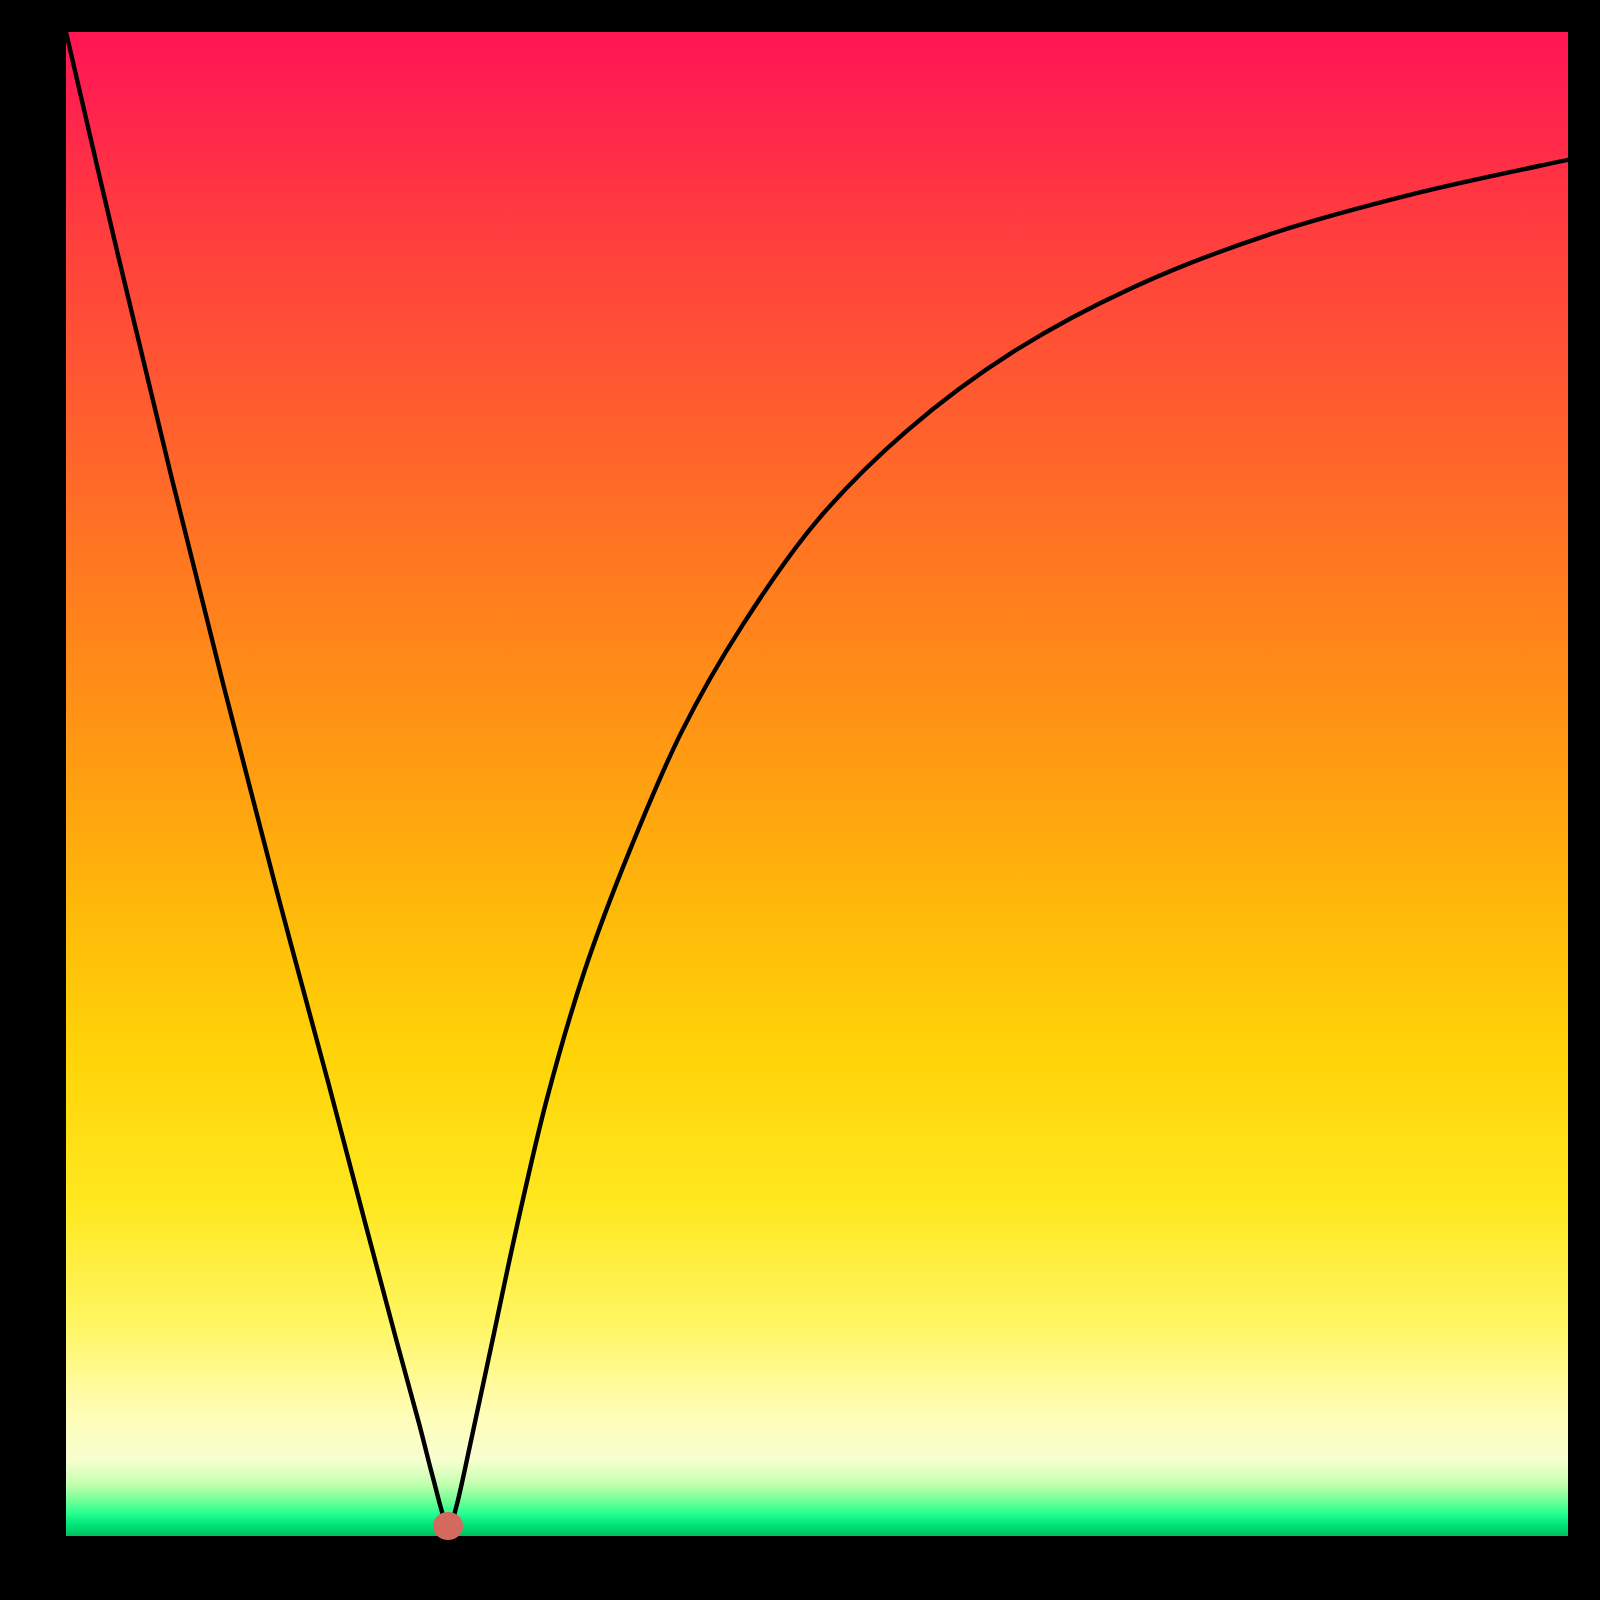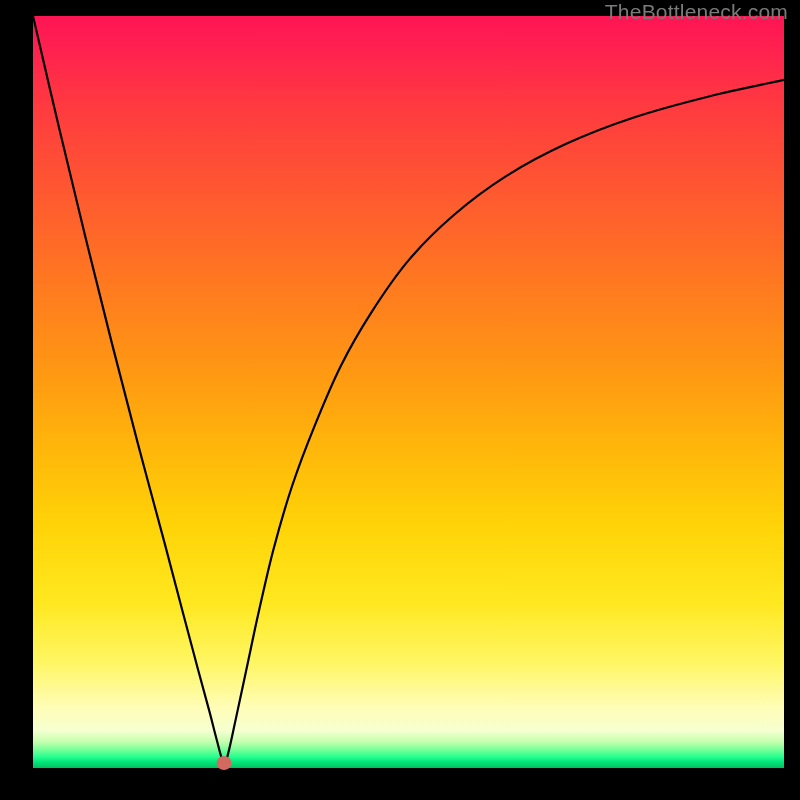--- a/index.html
+++ b/index.html
@@ -74,14 +74,13 @@
 </head>
 <body>
 
 <div class="frame">
   <div class="plot">
     <svg class="curve" viewBox="0 0 751 752" preserveAspectRatio="none">
       <path d="M 0.00 0.00 C 4.38 18.80, 17.52 75.83, 26.29 112.80 C 35.05 149.77, 43.81 186.12, 52.57 221.84 C 61.33 257.56, 70.09 292.65, 78.86 327.12 C 87.62 361.59, 96.38 395.43, 105.14 428.64 C 113.90 461.85, 123.91 498.20, 131.42 526.40 C 138.93 554.60, 144.57 576.53, 150.20 597.84 C 155.83 619.15, 160.84 637.95, 165.22 654.24 C 169.60 670.53, 173.48 684.32, 176.48 695.60 C 179.49 706.88, 180.87 713.27, 183.24 721.92 C 185.62 730.57, 188.75 744.98, 190.75 747.49 C 192.76 749.99, 193.26 744.35, 195.26 736.96 C 197.26 729.57, 199.64 717.53, 202.77 703.12 C 205.90 688.71, 210.28 668.03, 214.03 650.48 C 217.79 632.93, 220.92 617.27, 225.30 597.84 C 229.68 578.41, 234.69 555.23, 240.32 533.92 C 245.95 512.61, 252.21 490.68, 259.09 470.00 C 265.98 449.32, 273.49 429.89, 281.63 409.84 C 289.76 389.79, 298.52 368.48, 307.91 349.68 C 317.30 330.88, 326.69 314.59, 337.95 297.04 C 349.21 279.49, 361.73 260.69, 375.50 244.40 C 389.27 228.11, 404.29 213.32, 420.56 199.28 C 436.83 185.24, 454.36 172.08, 473.13 160.18 C 491.90 148.27, 511.93 137.62, 533.21 127.84 C 554.49 118.06, 577.02 109.42, 600.80 101.52 C 624.58 93.62, 650.87 86.73, 675.90 80.46 C 700.93 74.20, 738.48 66.68, 751.00 63.92" fill="none" stroke="#000" stroke-width="2.2" stroke-linecap="round" stroke-linejoin="round"></path>
     </svg>
     <div class="marker" style="left: 190.754px; top: 747.488px; background: rgb(212, 106, 95);"></div>
   </div>
-  <div class="watermark">TheBottleneck.com</div>
 </div>
 
 </body></html>

